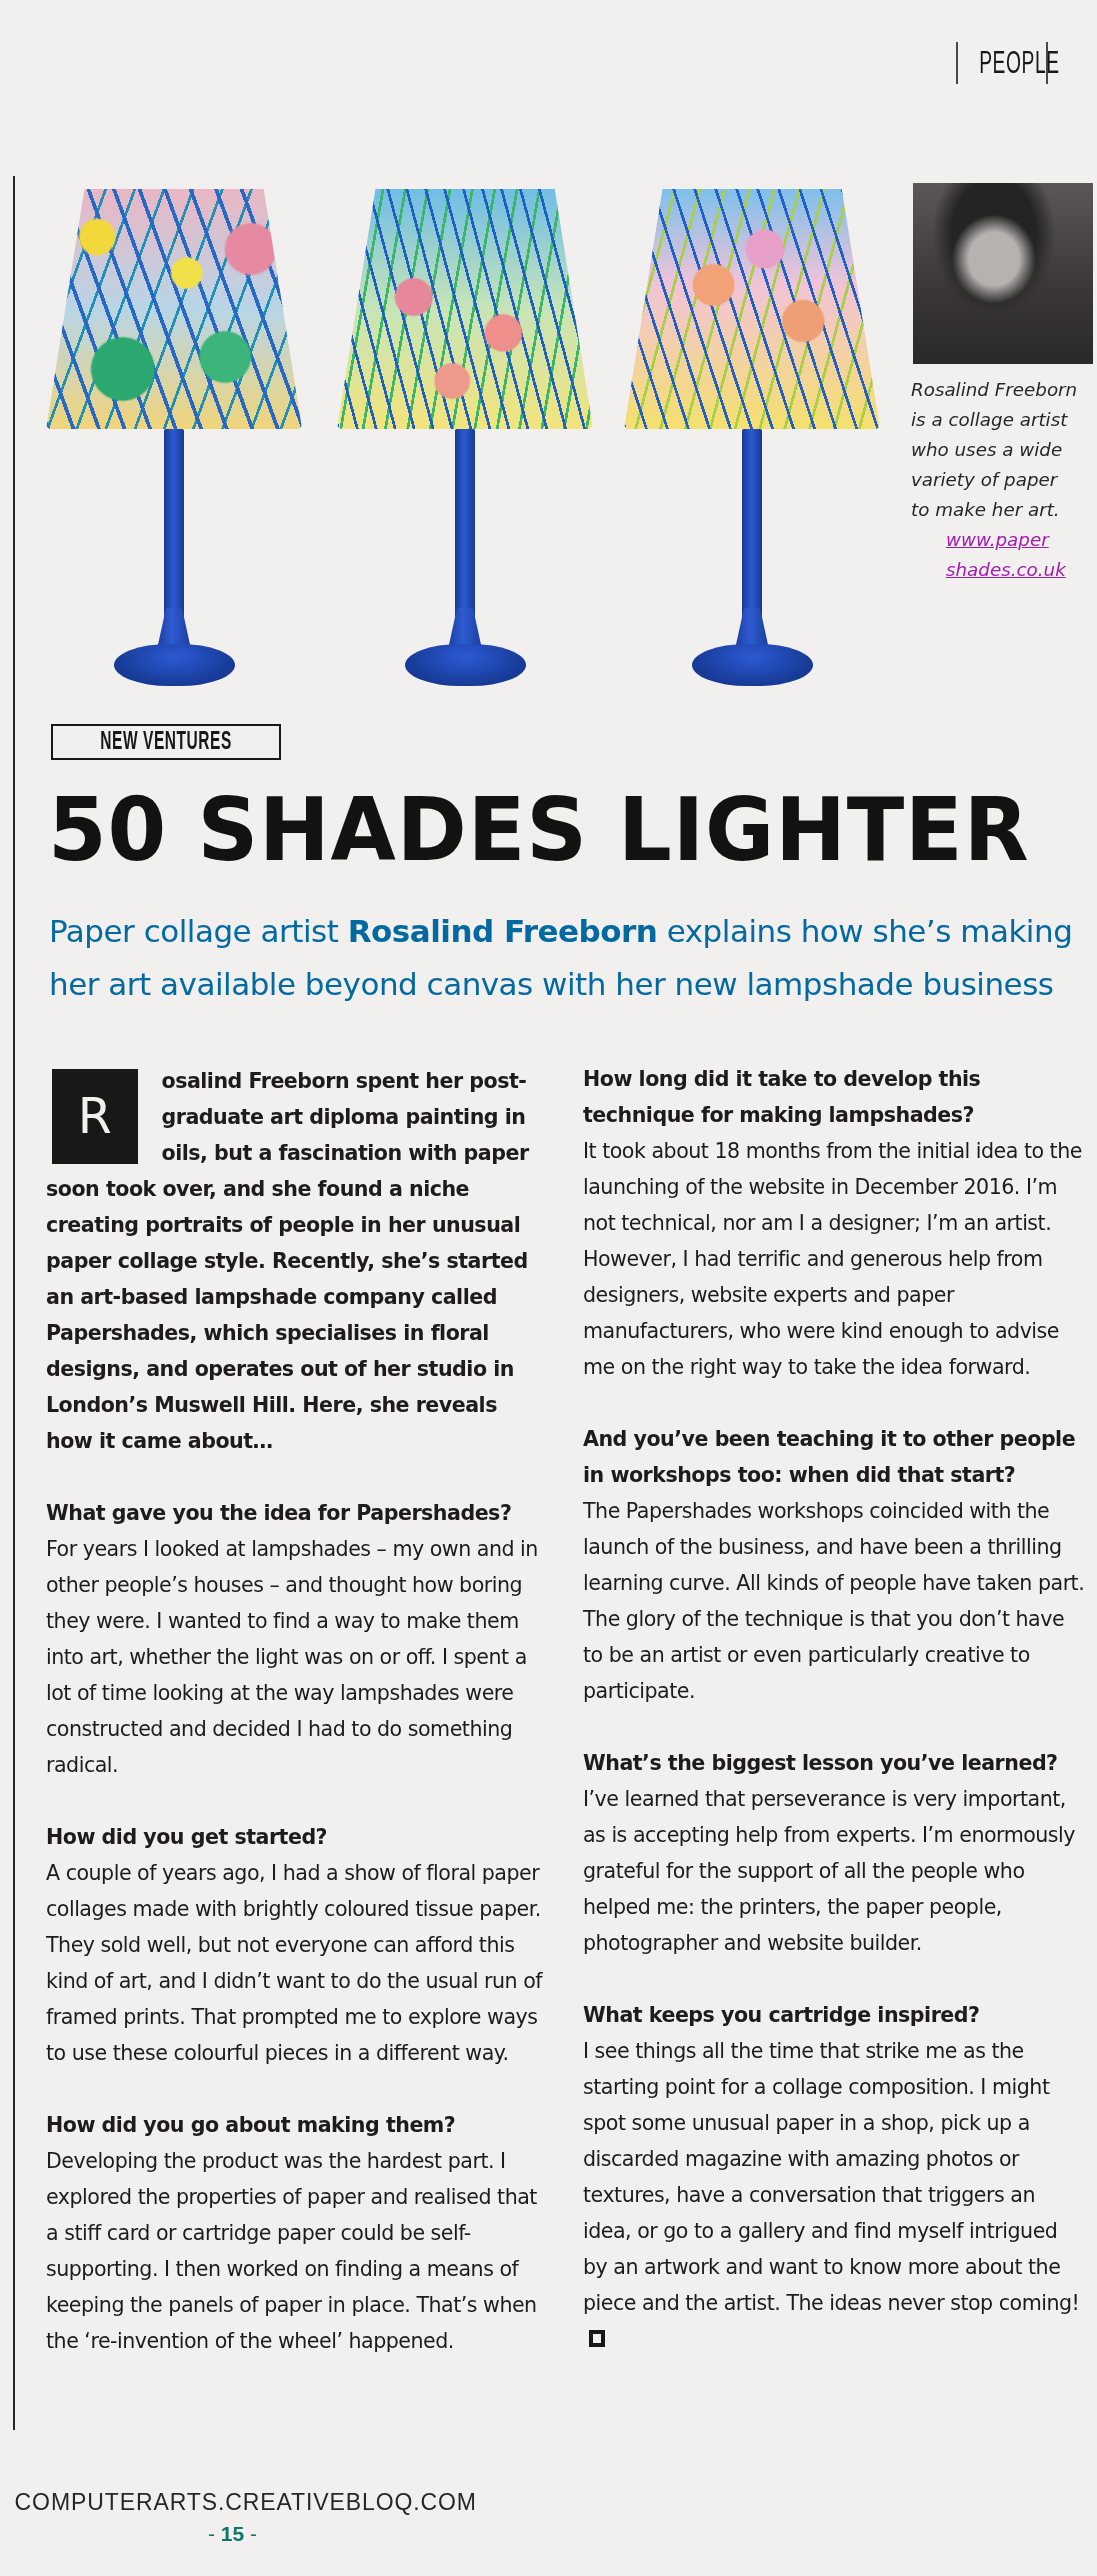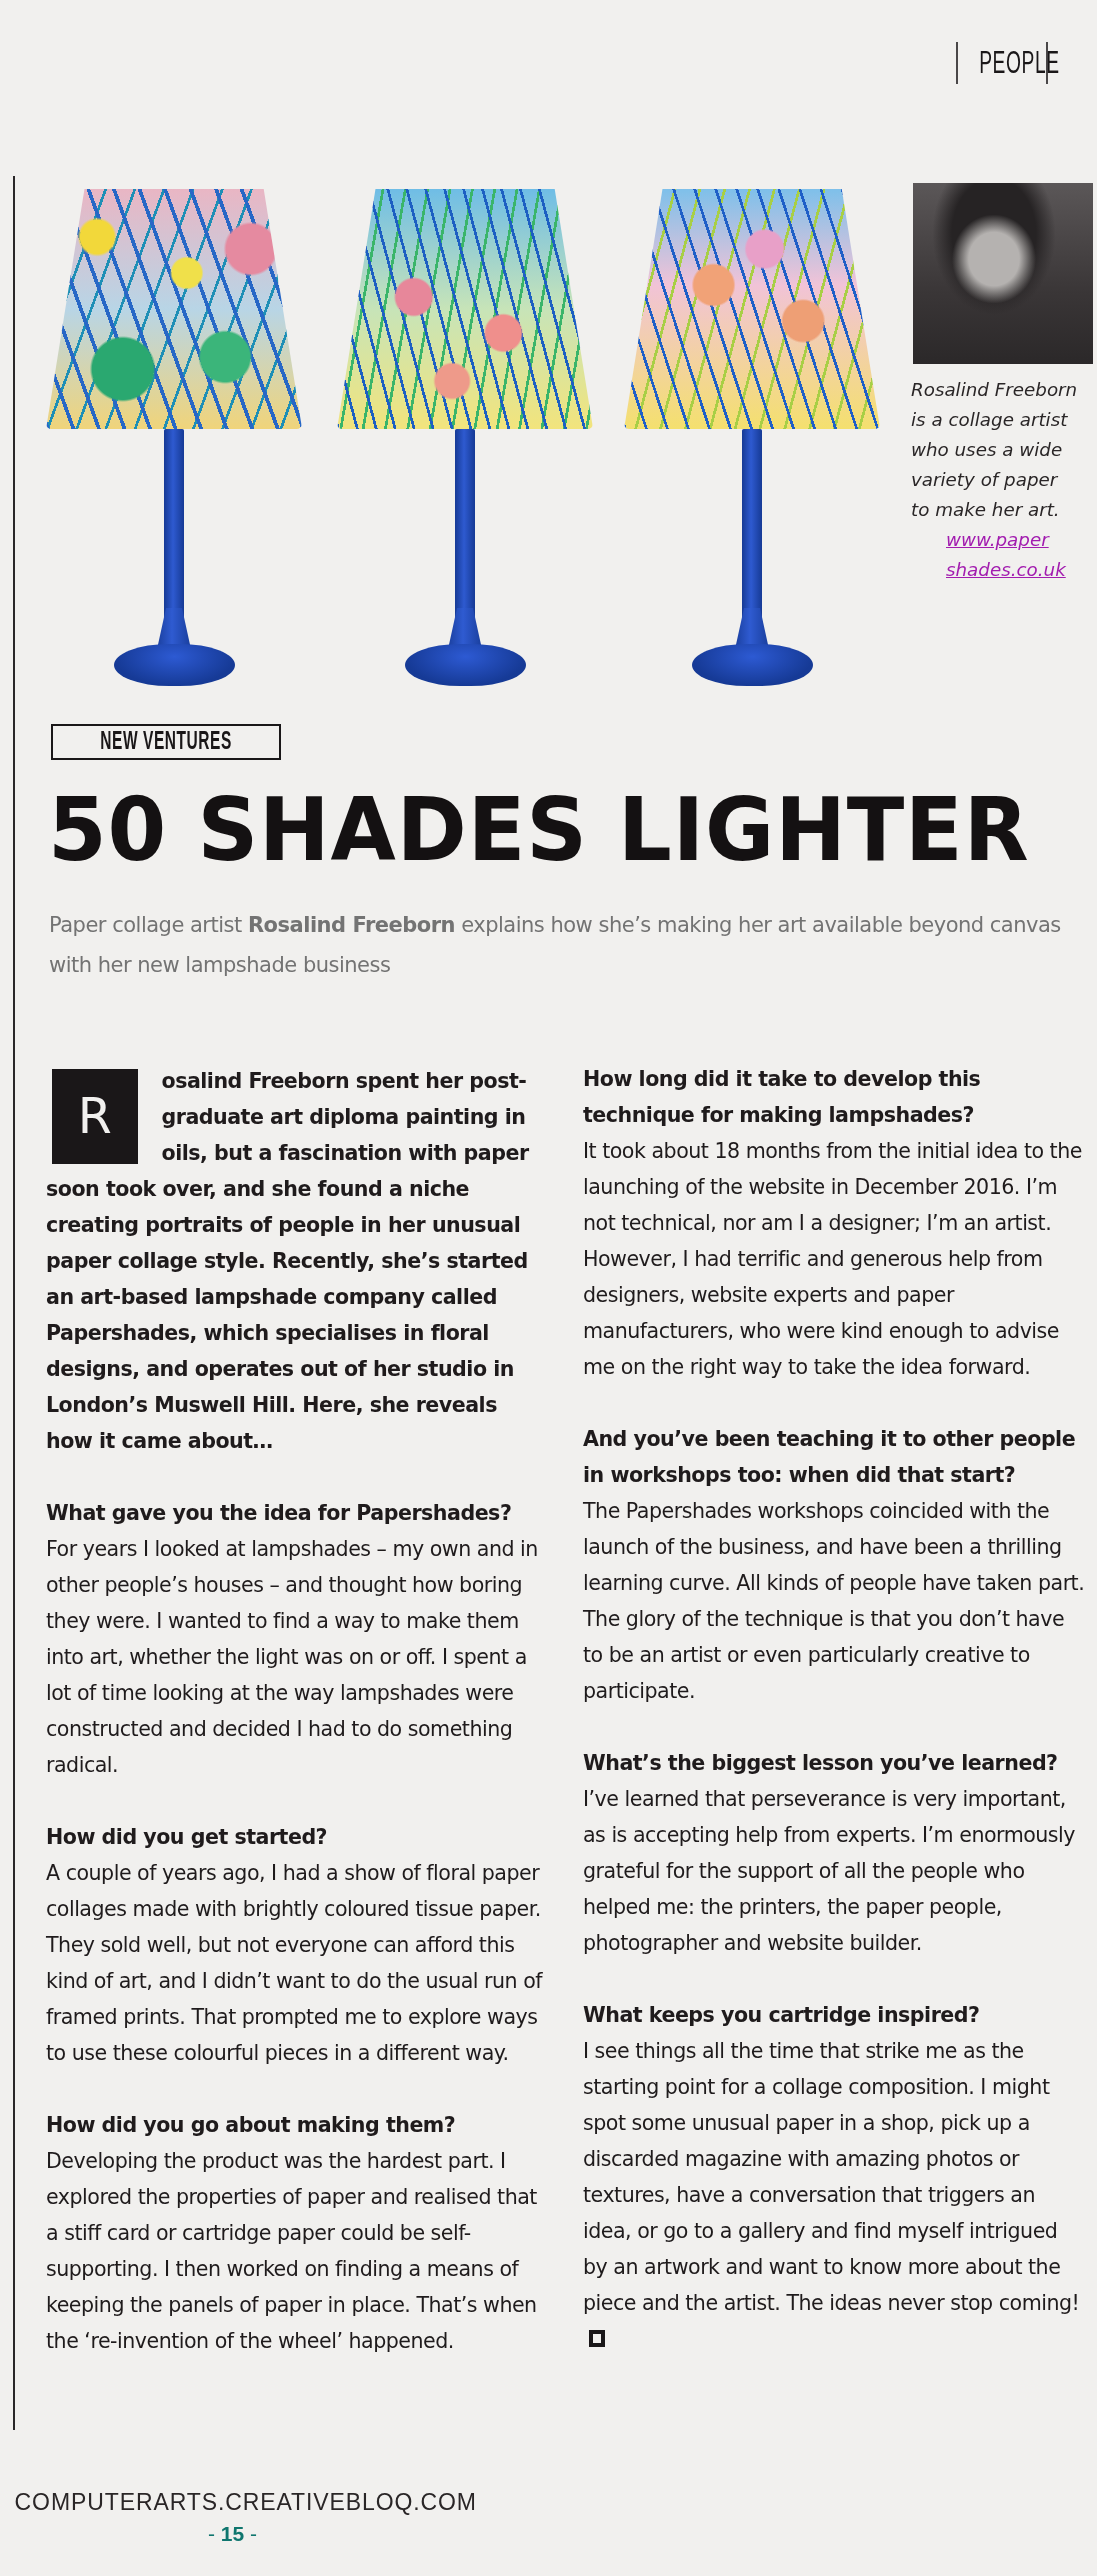--- a/index.html
+++ b/index.html
@@ -121,22 +121,22 @@
     .headline {
       position: absolute; left: 48px; top: 785px;
       font-family: "DejaVu Sans", sans-serif; font-weight: bold;
       font-size: 87px; line-height: 91px; letter-spacing: 0.9px;
       color: #141112; white-space: nowrap;
       transform: scaleX(0.97); transform-origin: left;
     }
 
     .standfirst {
       position: absolute; left: 49px; top: 905px; width: 1024px;
-      font-family: "DejaVu Sans", sans-serif; font-size: 21px;
-      line-height: 40px; color: #737373; letter-spacing: -0.5px;
+      font-family: "DejaVu Sans", sans-serif; font-size: 31px;
+      line-height: 53px; color: #0369a1; letter-spacing: -0.5px;
     }
     .standfirst b { font-weight: bold; }
 
     
     .col {
       position: absolute; top: 1063px; width: 503px;
       font-family: "DejaVu Sans", sans-serif; font-size: 20.6px;
       line-height: 36px; color: #1f1b1c; letter-spacing: -0.5px;
     }
     .col-left { left: 46px; }

